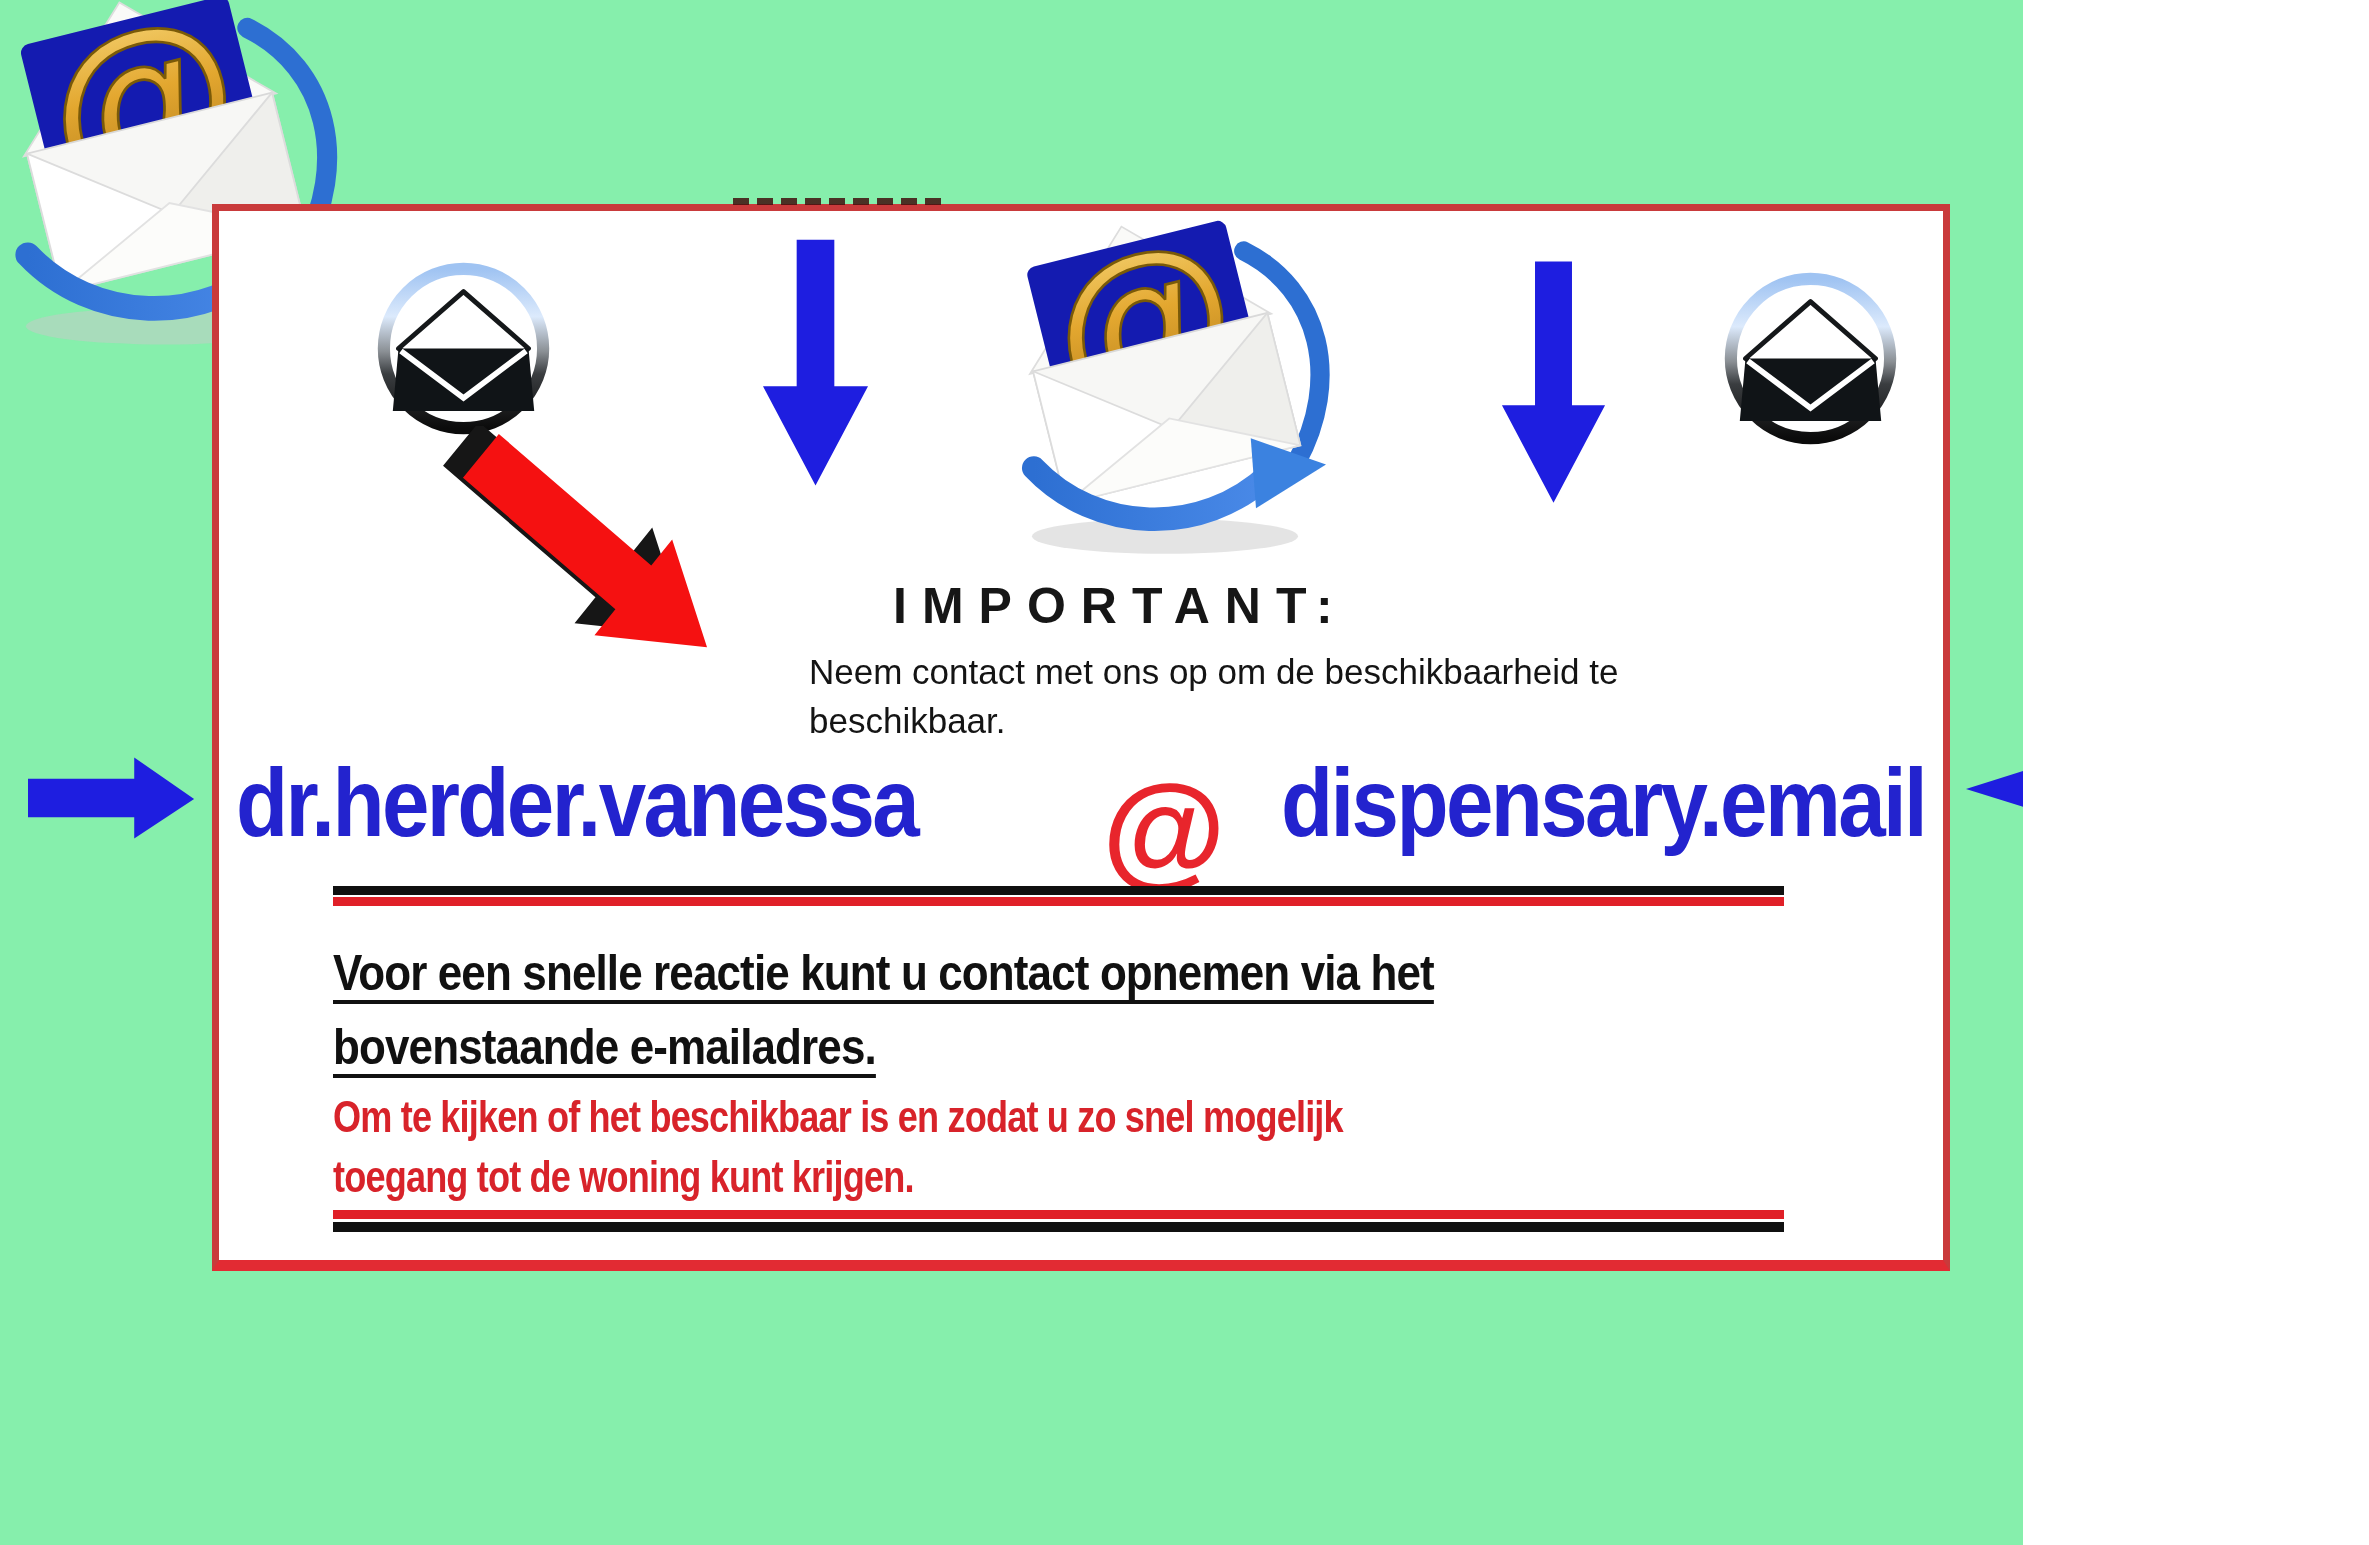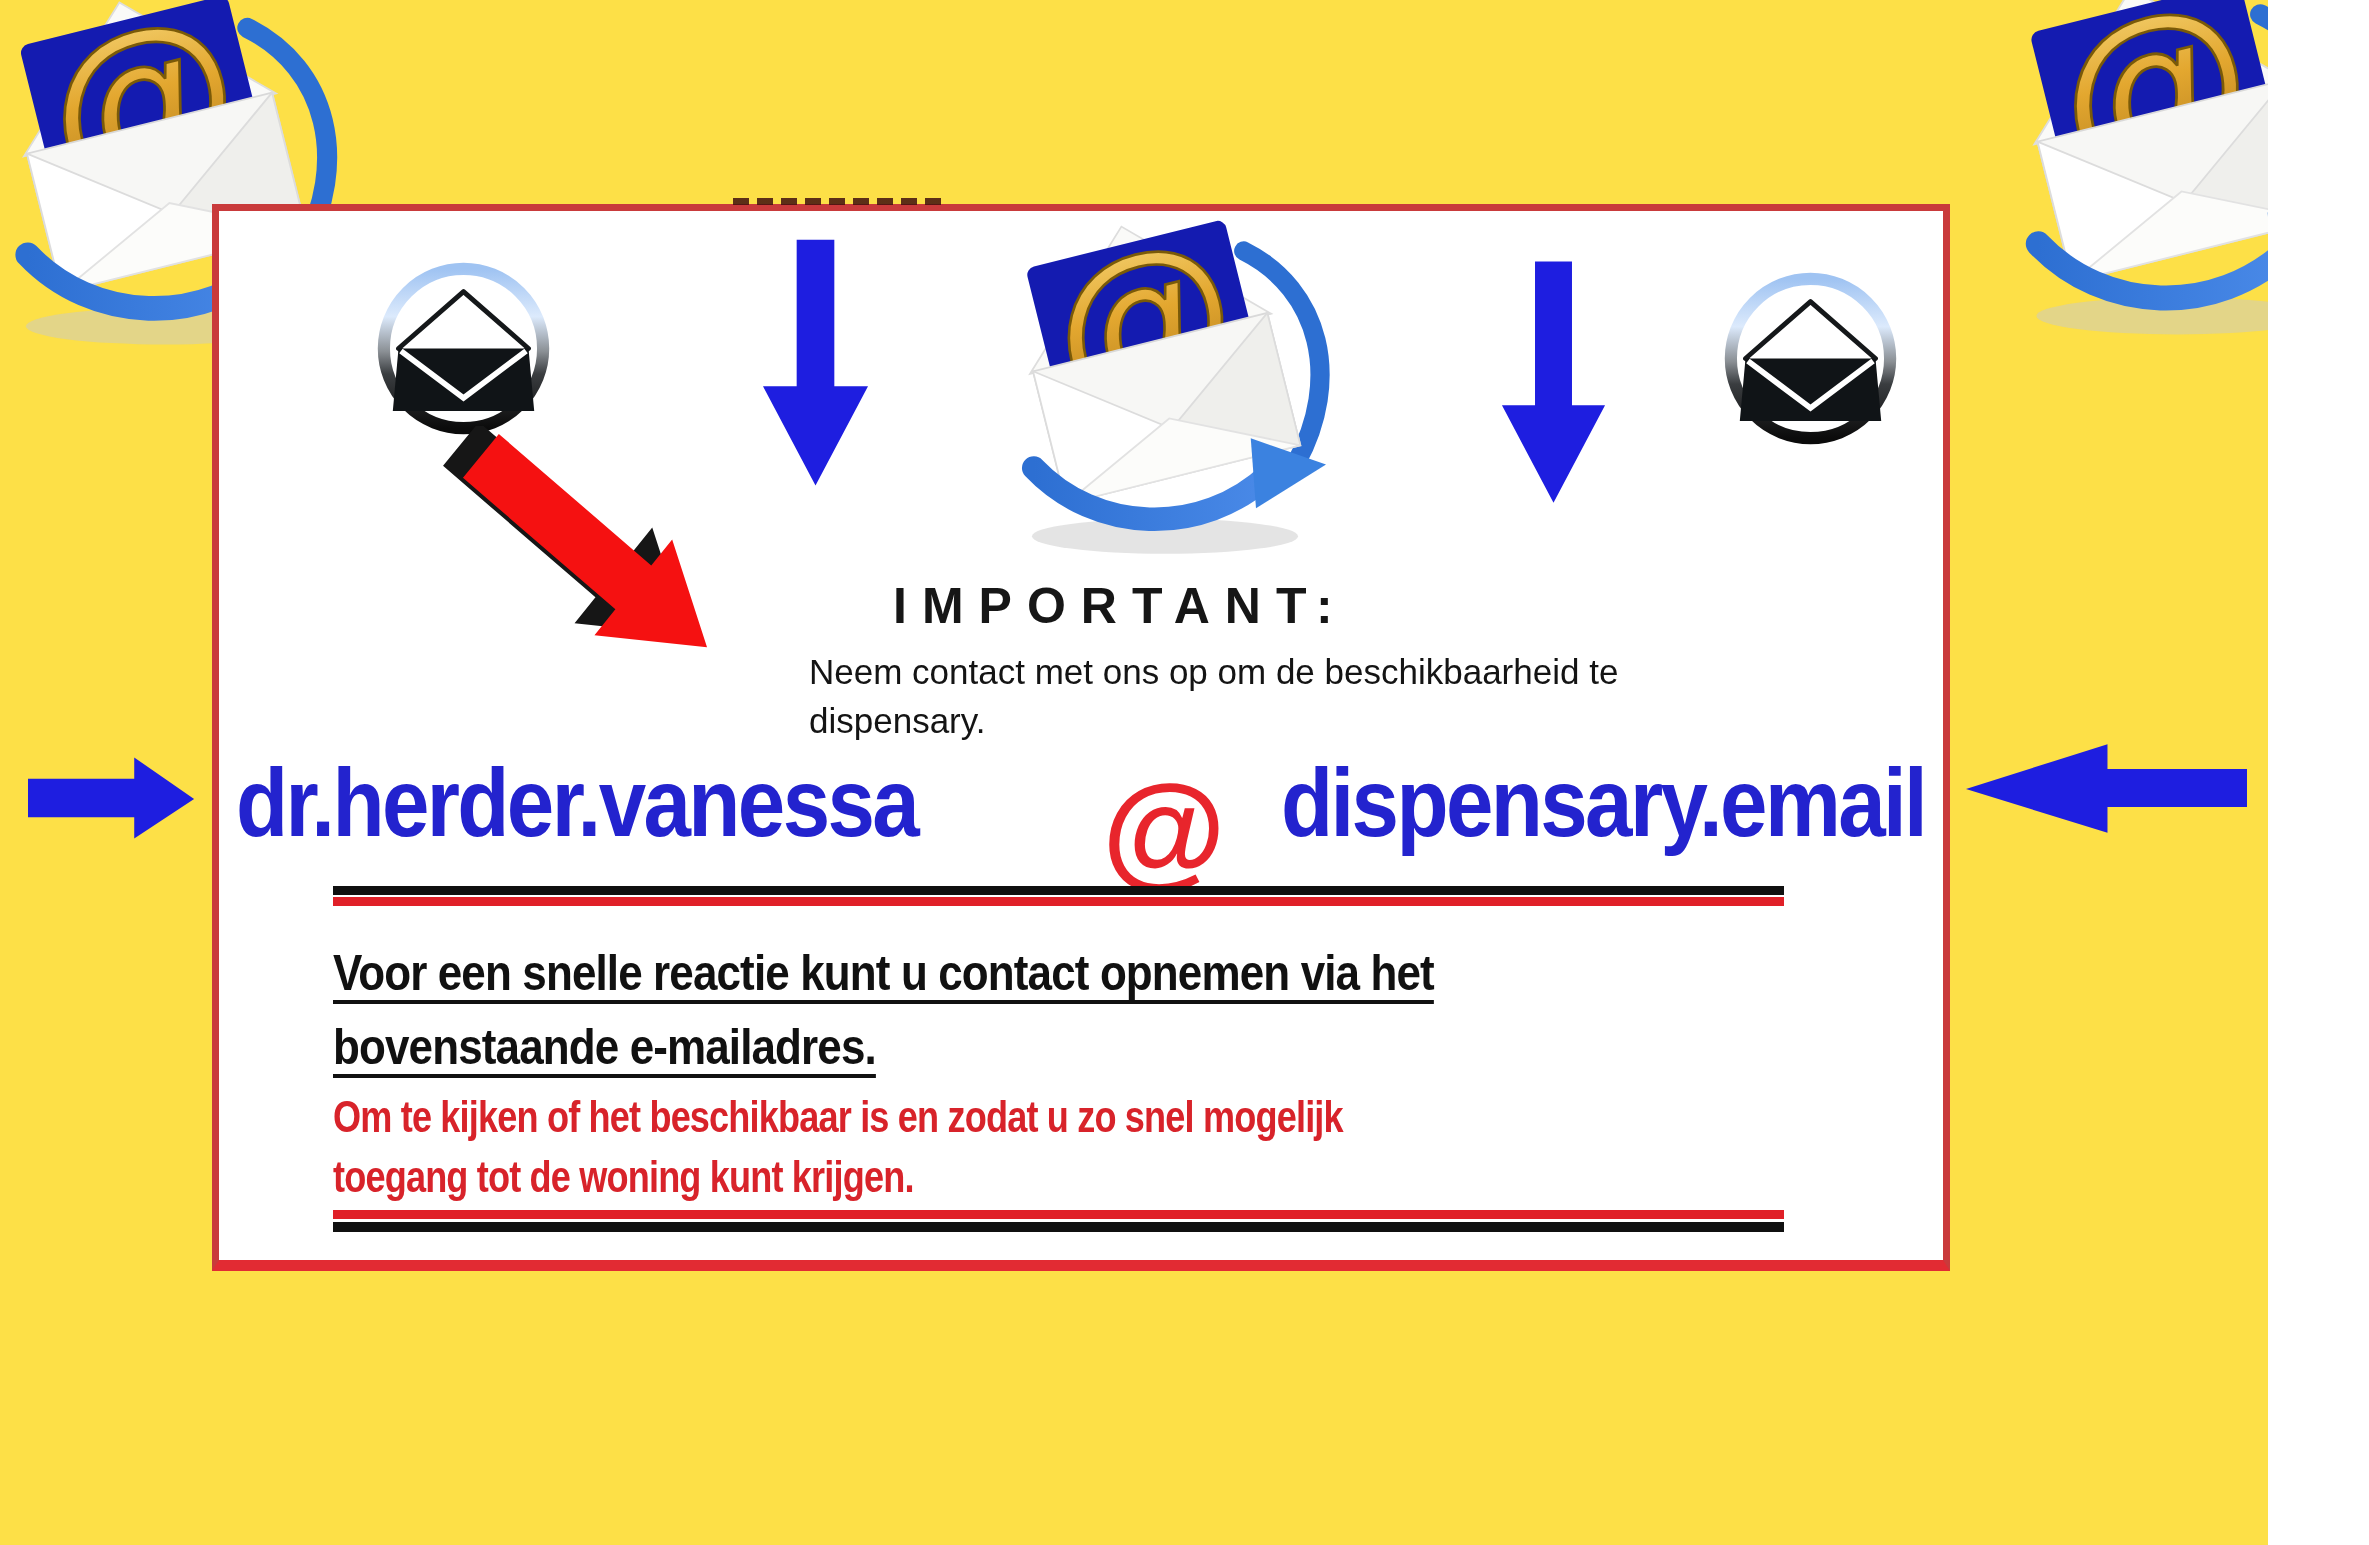--- a/index.html
+++ b/index.html
@@ -1,18 +1,18 @@
 <!DOCTYPE html>
 <html><head>
 <meta charset="utf-8">
 <style>
   html,body{margin:0;padding:0;background:#ffffff;}
   #canvas{
-    position:relative;width:2268px;height:1545px;overflow:hidden;
-    font-family:"Liberation Sans",sans-serif;background:#fde047;
+    position:relative;width:2023px;height:1545px;overflow:hidden;
+    font-family:"Liberation Sans",sans-serif;background:#86efac;
   }
   .abs{position:absolute;}
   
   #red-box{
     left:212px;top:204px;width:1738px;height:1067px;box-sizing:border-box;
     border:7px solid #c93a3b;border-bottom:11px solid #e22b33;background:#ffffff;
   }
   
   #clipped-fragment{
     left:733px;top:198px;width:215px;height:7px;opacity:.85;
@@ -139,21 +139,21 @@
 
   <svg class="abs" style="left:436px;top:426px" width="299" height="259" viewBox="0 0 300 260">
     <polygon points="63,8 216,140 237,114 272,222 159,210 180,184 27,52" fill="#161616" transform="translate(-20,-12)"></polygon>
     <polygon points="63,8 216,140 237,114 272,222 159,210 180,184 27,52" fill="#f51111"></polygon>
   </svg>
 
   <div class="abs heading-important" style="left:893px;top:577px">IMPORTANT:</div>
 
   <div class="abs contact-note" style="left:809px;top:647px">
     <div>Neem contact met ons op om de beschikbaarheid te</div>
-    <div>dispensary.</div>
+    <div>beschikbaar.</div>
   </div>
 
   <div class="abs" style="left:15px;top:744px;width:2369px;height:139px">
     <span class="abs email-part" style="left:221px;top:10px">dr.herder.vanessa</span>
     <span class="abs email-part email-at" style="left:1087px;top:22px">@</span>
     <span class="abs email-part" style="left:1266px;top:10px">dispensary.email</span>
   </div>
 
   <div class="abs rule black" style="left:333px;top:886px;width:1451px"></div>
   <div class="abs rule red" style="left:333px;top:897px;width:1451px"></div>

